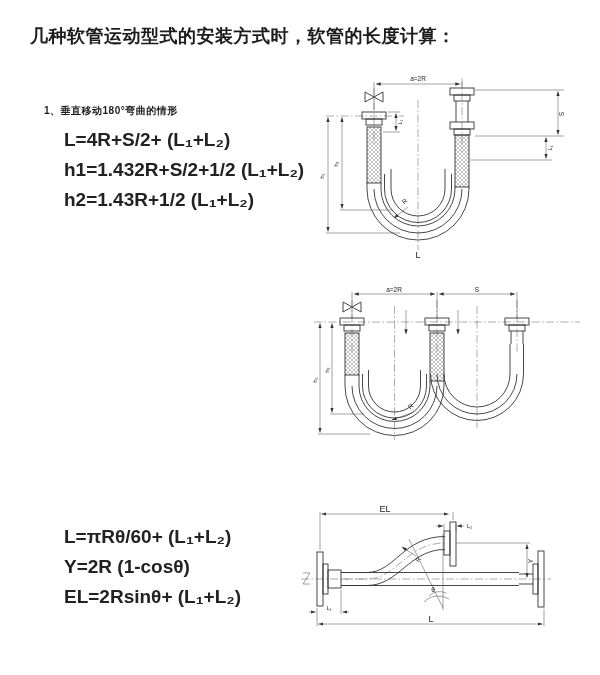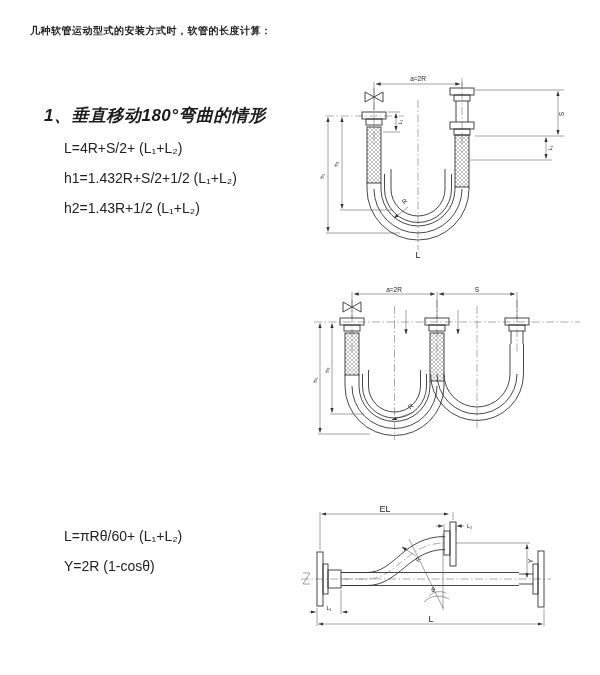--- a/index.html
+++ b/index.html
@@ -3,28 +3,28 @@
 <meta charset="utf-8">
 <style>
   html,body { margin:0; padding:0; background:#fdfdfd; }
   .page {
     position:relative; width:600px; height:675px; background:#ffffff;
     font-family:"Liberation Sans","DejaVu Sans",sans-serif; color:#1c1c1c;
     overflow:hidden;
   }
   .title {
     position:absolute; left:30px; top:24px; margin:0;
-    font-size:10px; font-weight:700; letter-spacing:0.5px;
+    font-size:18px; font-weight:700; letter-spacing:0.5px;
   }
   .sec { position:absolute; left:44px; width:280px; }
   #sec1 { top:104px; }
   #sec2 { top:299px; }
   #sec3 { top:515px; }
-  .sec-heading { margin:0; font-size:17px; font-weight:700; letter-spacing:0.5px;font-style:italic; }
-  .formula { margin:13px 0 0 20px; font-size:14px; line-height:17px; color:#222; white-space:nowrap; }
+  .sec-heading { margin:0; font-size:10px; font-weight:700; letter-spacing:0.5px; }
+  .formula { margin:13px 0 0 20px; font-size:19px; line-height:17px; color:#222; white-space:nowrap;font-weight:bold; }
   .diagram { position:absolute; }
   #dia1 { left:312px; top:70px; }
   #dia2 { left:306px; top:282px; }
   #dia3 { left:297px; top:504px; }
   svg { display:block; }
   svg text { fill:#1c1c1c; font-family:"Liberation Sans","DejaVu Sans",sans-serif; }
   .obj  { stroke:#333; stroke-width:0.9; fill:none; }
   .objf { stroke:#333; stroke-width:0.9; fill:#fff; }
   .thin { stroke:#555; stroke-width:0.55; fill:none; }
   .cl   { stroke:#666; stroke-width:0.55; fill:none; stroke-dasharray:8 2.5 1.5 2.5; }
@@ -211,20 +211,21 @@
       <g>
         <line class="thin" x1="108" y1="130" x2="86" y2="138" marker-end="url(#ar2)"></line>
         <text class="dlab" x="106" y="126" text-anchor="middle" transform="rotate(-40 106,126)">R</text>
       </g>
     </svg>
   </div>
 
   <section class="sec" id="sec3">
     <p class="formula">L=πRθ/60+ (L₁+L₂)</p>
     <p class="formula">Y=2R (1-cosθ)</p>
+    <p class="formula">EL=2Rsinθ+ (L₁+L₂)</p>
   </section>
 
   <div class="diagram" id="dia3">
     <svg width="294" height="134" viewBox="0 0 294 134">
       <defs>
         <marker id="ar3" viewBox="0 0 10 10" refX="9.5" refY="5" markerWidth="9" markerHeight="9" orient="auto-start-reverse">
           <path d="M0,1.6 L10,5 L0,8.4 z" fill="#333"></path>
         </marker>
       </defs>
 

